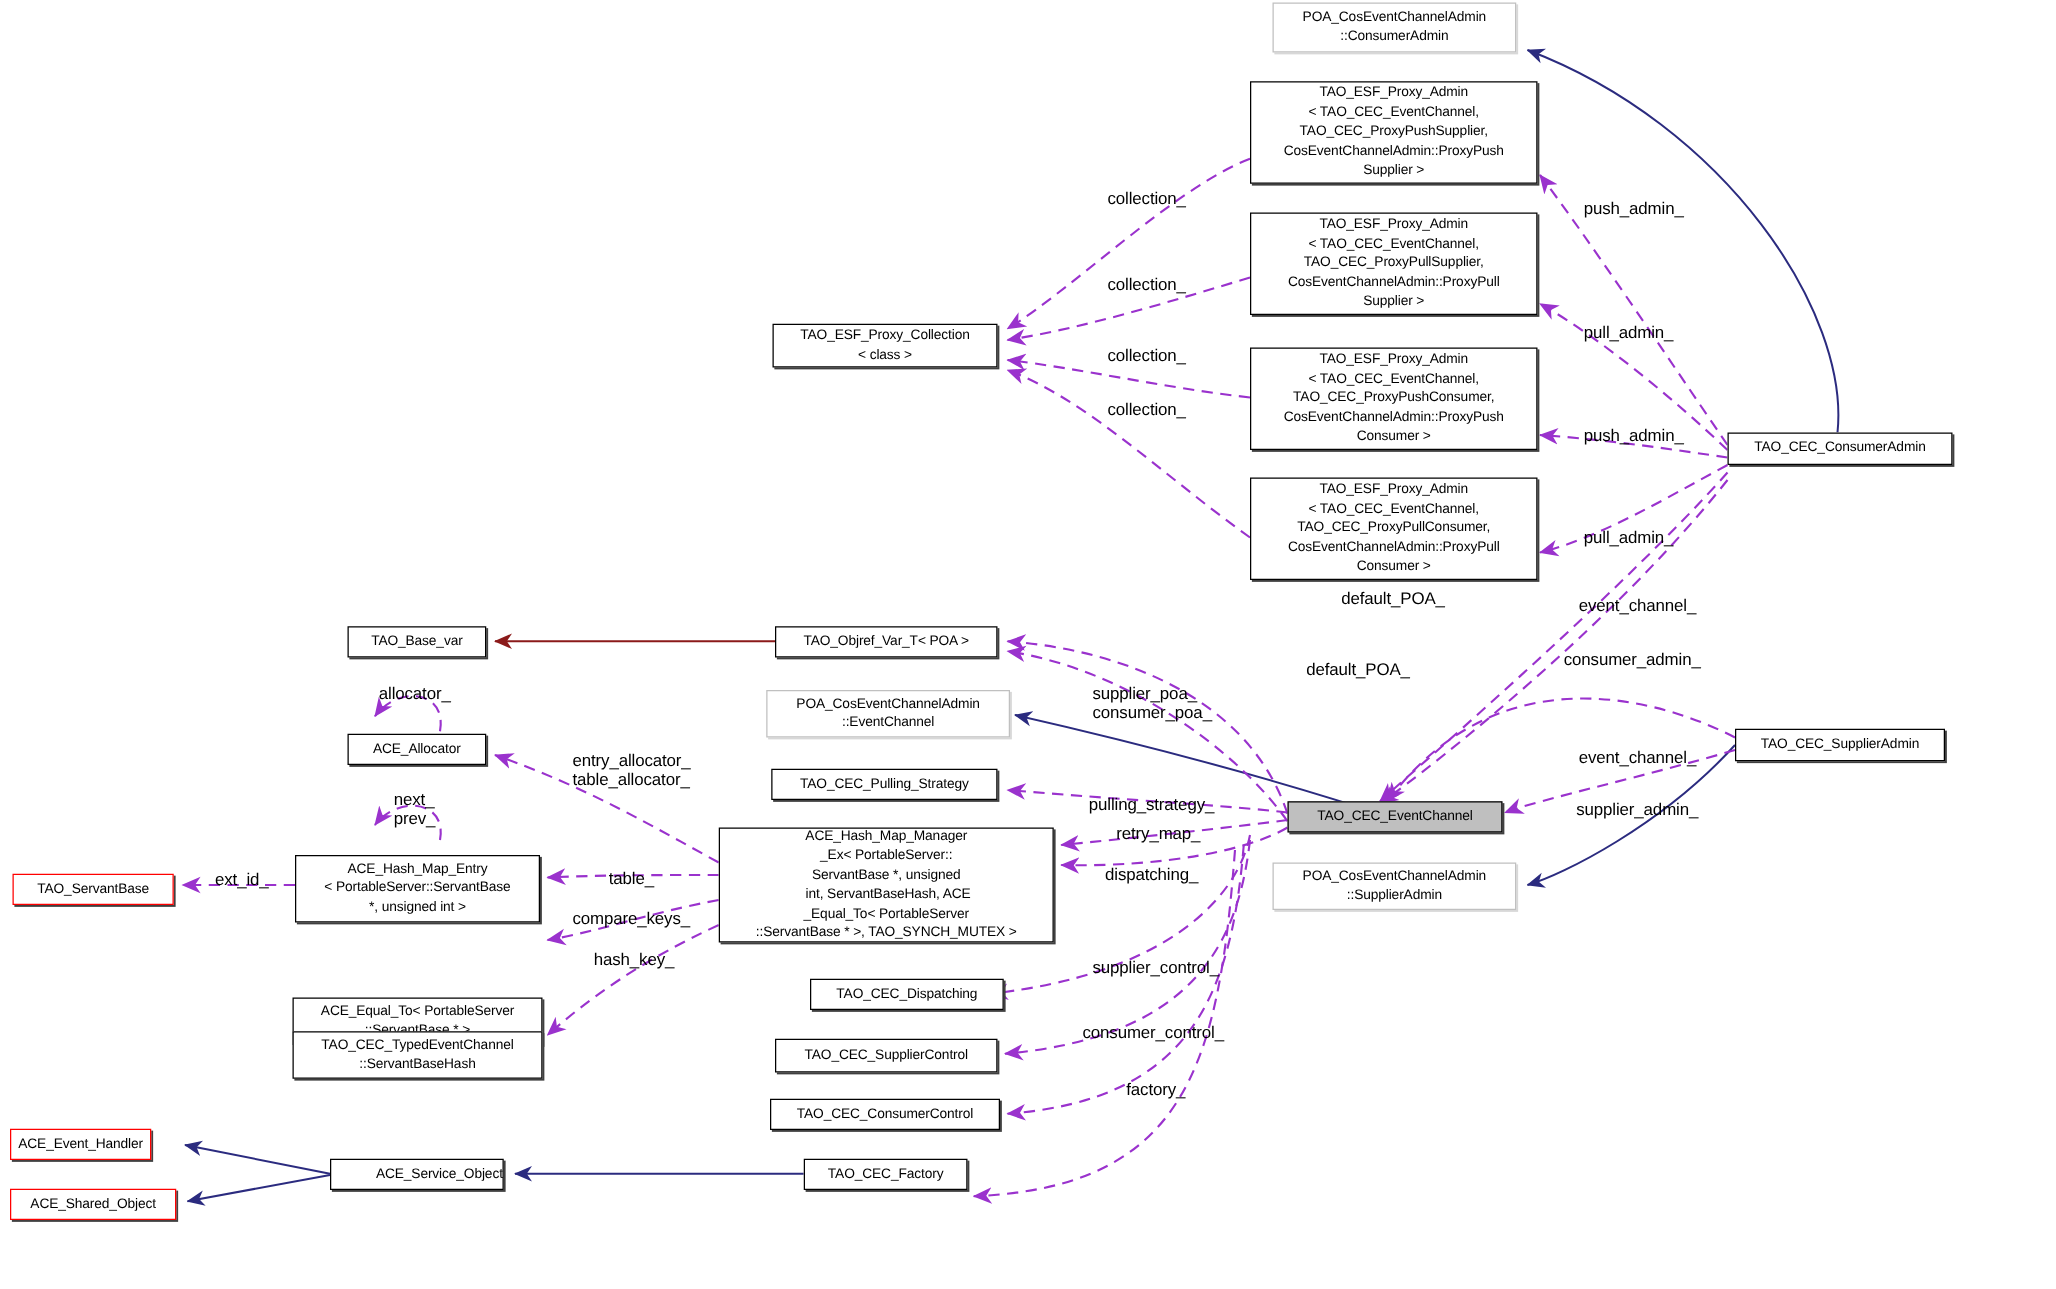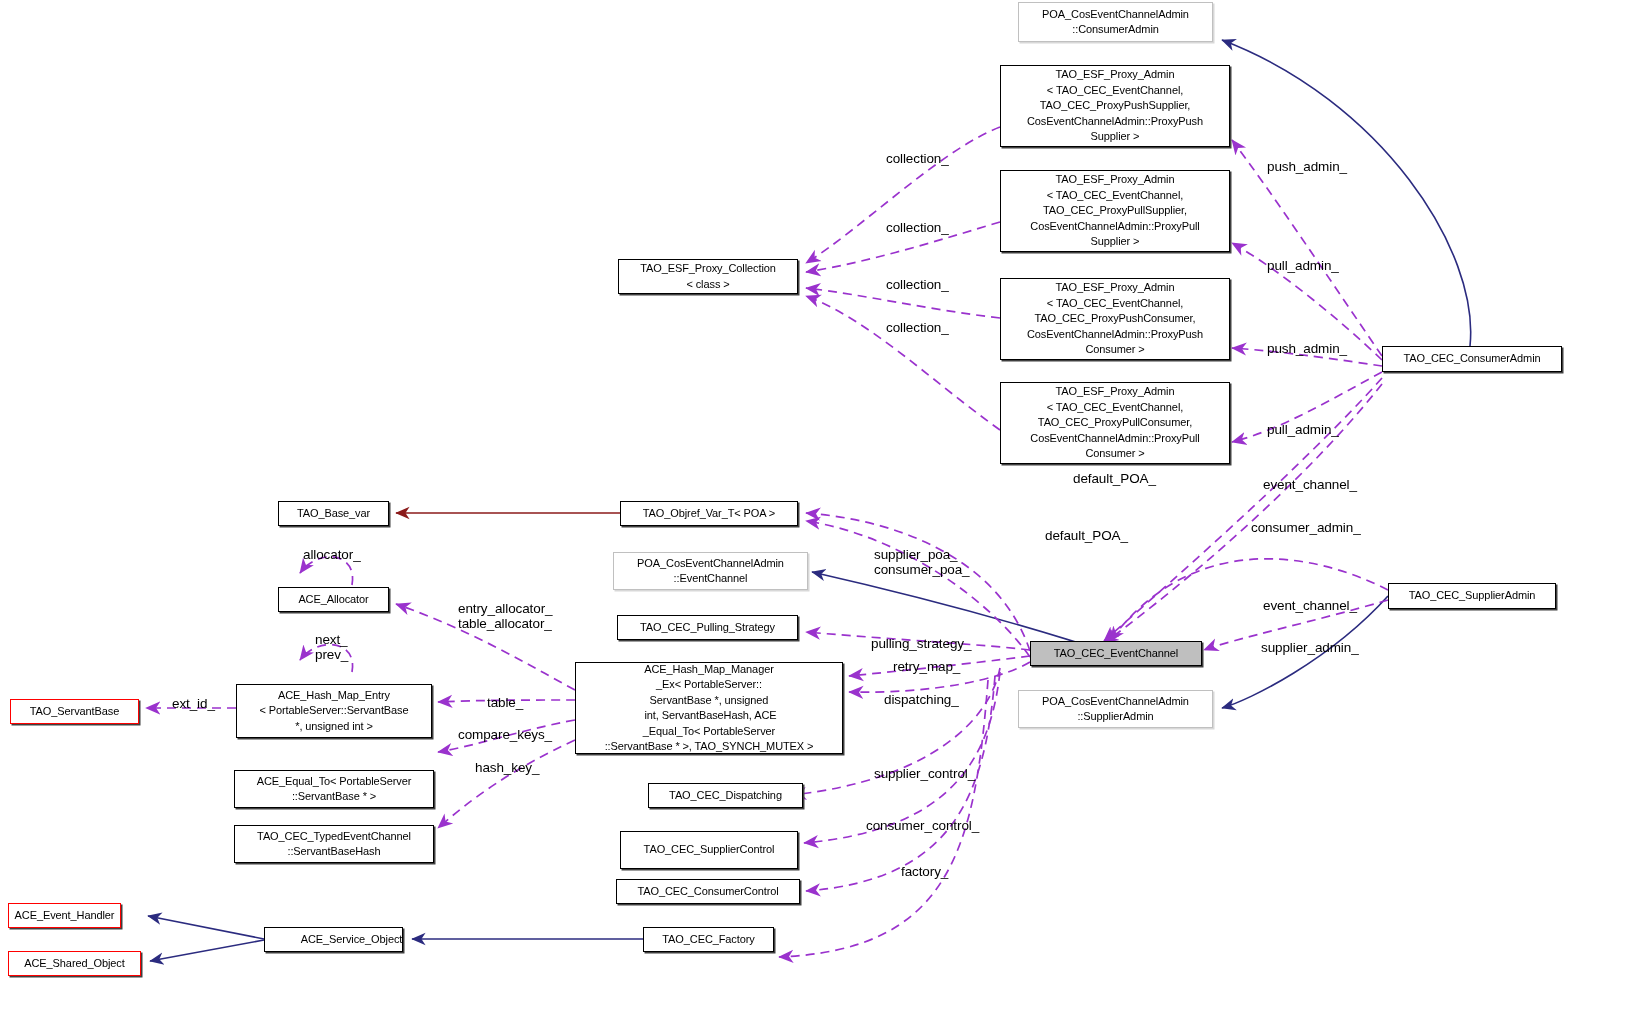--- a/index.html
+++ b/index.html
@@ -167,26 +167,26 @@
       <div class="node" style="left: 575px; top: 662px; width: 268px; height: 92px;">ACE_Hash_Map_Manager
 _Ex&lt; PortableServer::
 ServantBase *, unsigned
  int, ServantBaseHash, ACE
 _Equal_To&lt; PortableServer
 ::ServantBase * &gt;, TAO_SYNCH_MUTEX &gt;</div>
       <div class="node" style="left: 236px; top: 684px; width: 196px; height: 54px;">ACE_Hash_Map_Entry
 &lt; PortableServer::ServantBase
 *, unsigned int &gt;</div>
       <div class="node redborder" style="left: 10px; top: 699px; width: 129px; height: 25px;">TAO_ServantBase</div>
-      <div class="node" style="left: 234px; top: 770px; width: 200px; height: 38px;">ACE_Equal_To&lt; PortableServer
+      <div class="node" style="left: 234px; top: 798px; width: 200px; height: 38px;">ACE_Equal_To&lt; PortableServer
 ::ServantBase * &gt;</div>
       <div class="node" style="left: 234px; top: 825px; width: 200px; height: 38px;">TAO_CEC_TypedEventChannel
 ::ServantBaseHash</div>
       <div class="node" style="left: 648px; top: 783px; width: 155px; height: 25px;">TAO_CEC_Dispatching</div>
-      <div class="node" style="left: 620px; top: 831px; width: 178px; height: 38px;">TAO_CEC_SupplierControl</div>
+      <div class="node" style="left: 620px; top: 831px; width: 178px; height: 27px;">TAO_CEC_SupplierControl</div>
       <div class="node" style="left: 616px; top: 879px; width: 184px; height: 25px;">TAO_CEC_ConsumerControl</div>
       <div class="node" style="left: 643px; top: 927px; width: 131px; height: 25px;">TAO_CEC_Factory</div>
       <div class="node redborder" style="left: 8px; top: 903px; width: 113px; height: 25px;">ACE_Event_Handler</div>
       <div class="node redborder" style="left: 8px; top: 951px; width: 133px; height: 25px;">ACE_Shared_Object</div>
       <div class="node" style="left: 264px; top: 927px; width: 139px; height: 25px; padding-left: 40px;">ACE_Service_Object</div>
     </div>
   <div id="labels-layer">
       <div class="edge-label" style="left: 886px; top: 151px;">collection_</div>
       <div class="edge-label" style="left: 886px; top: 220px;">collection_</div>
       <div class="edge-label" style="left: 886px; top: 277px;">collection_</div>

